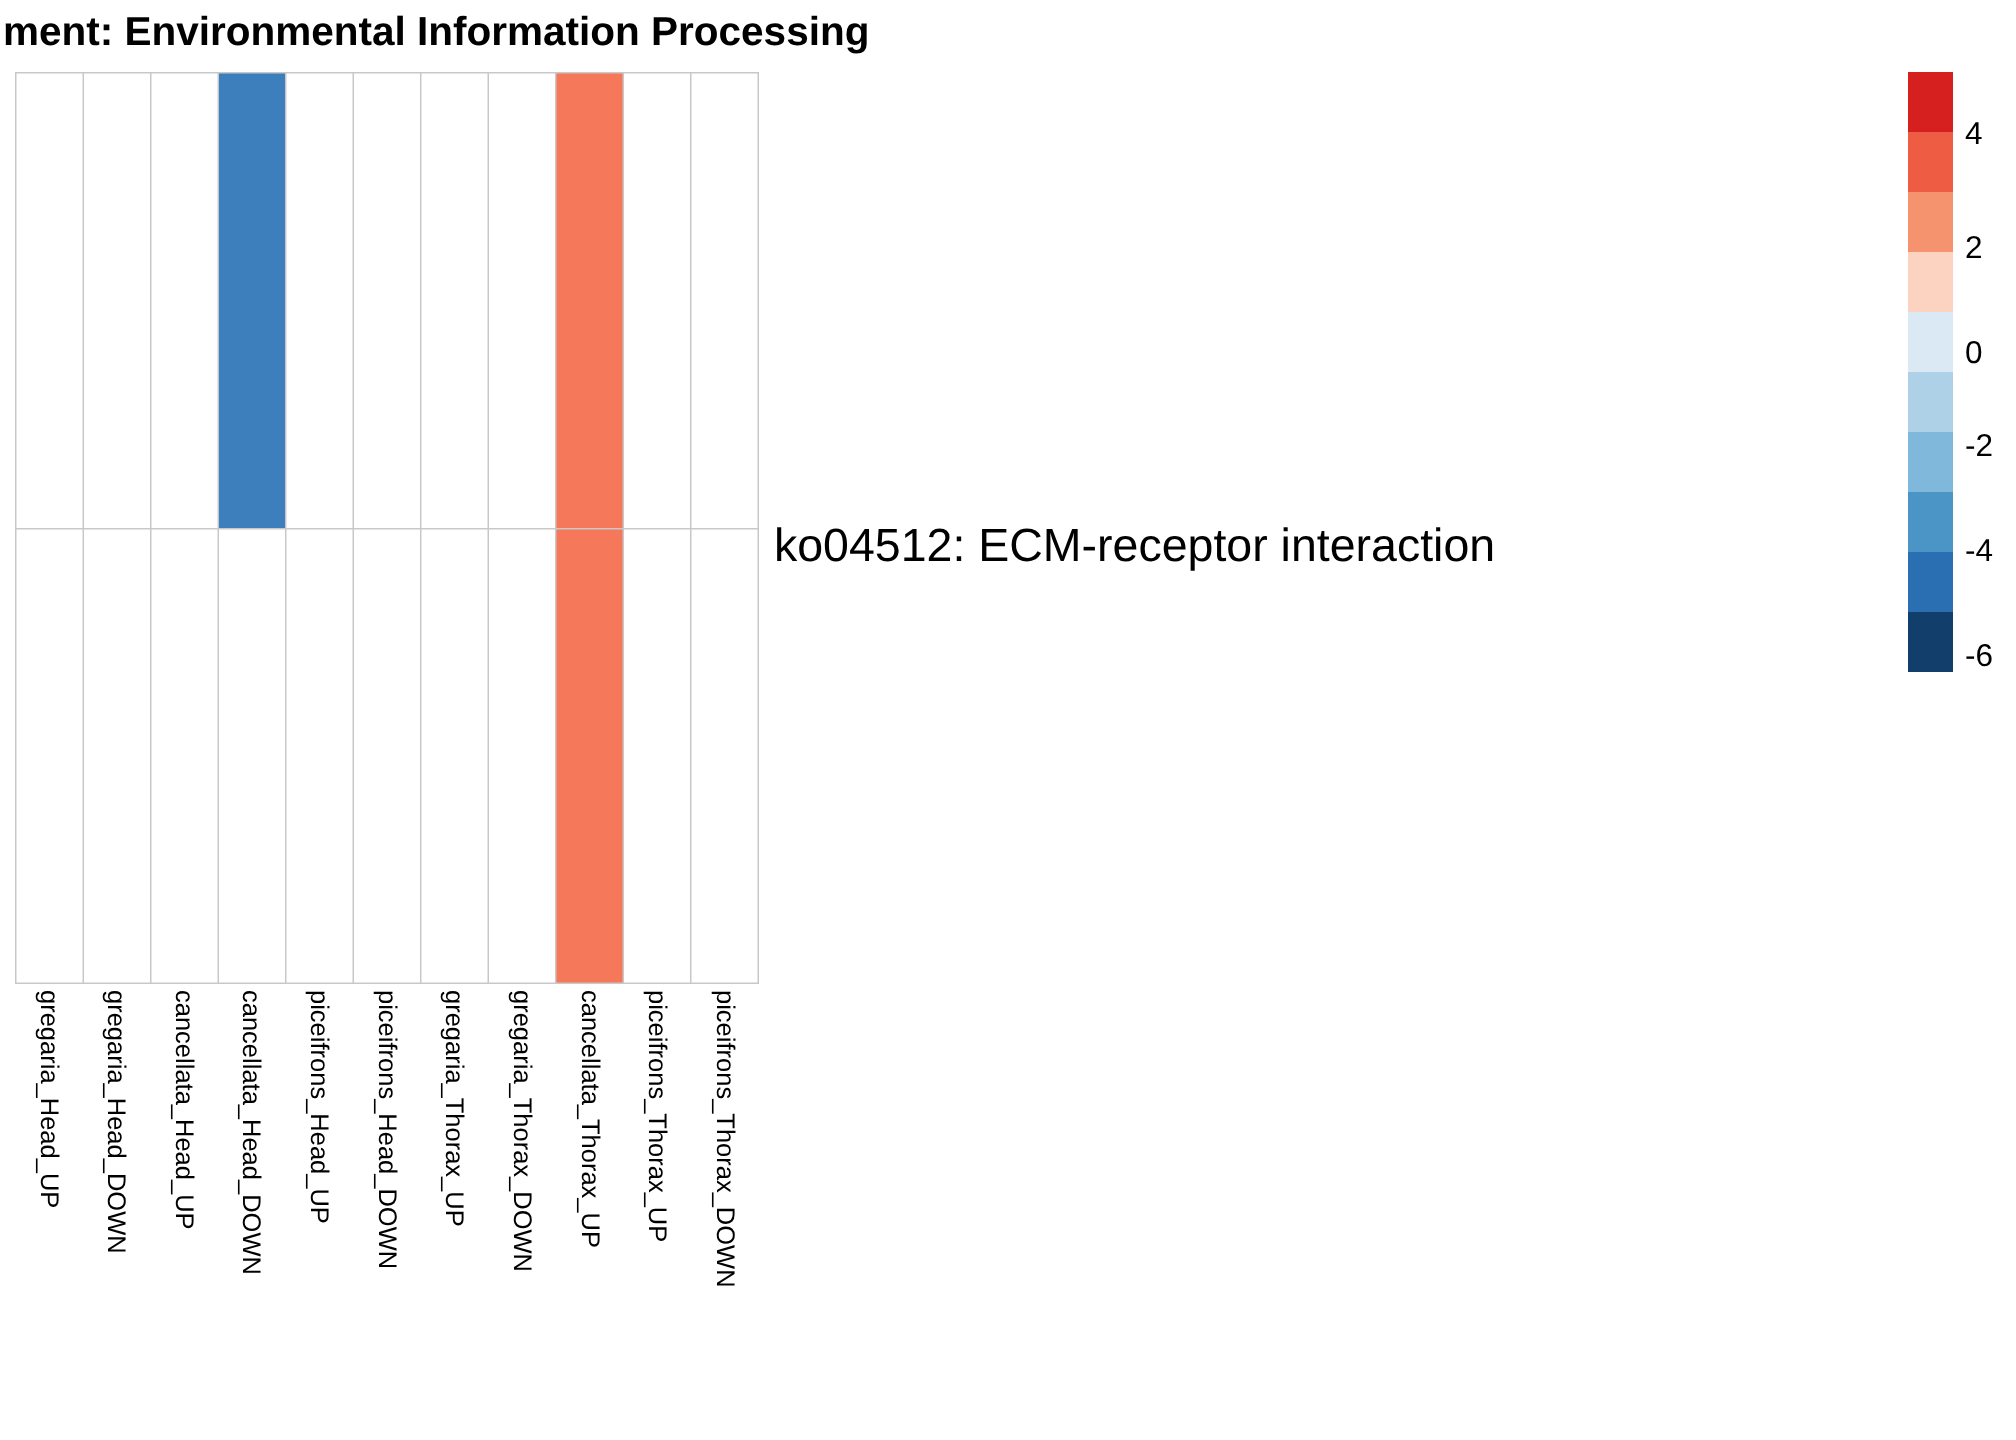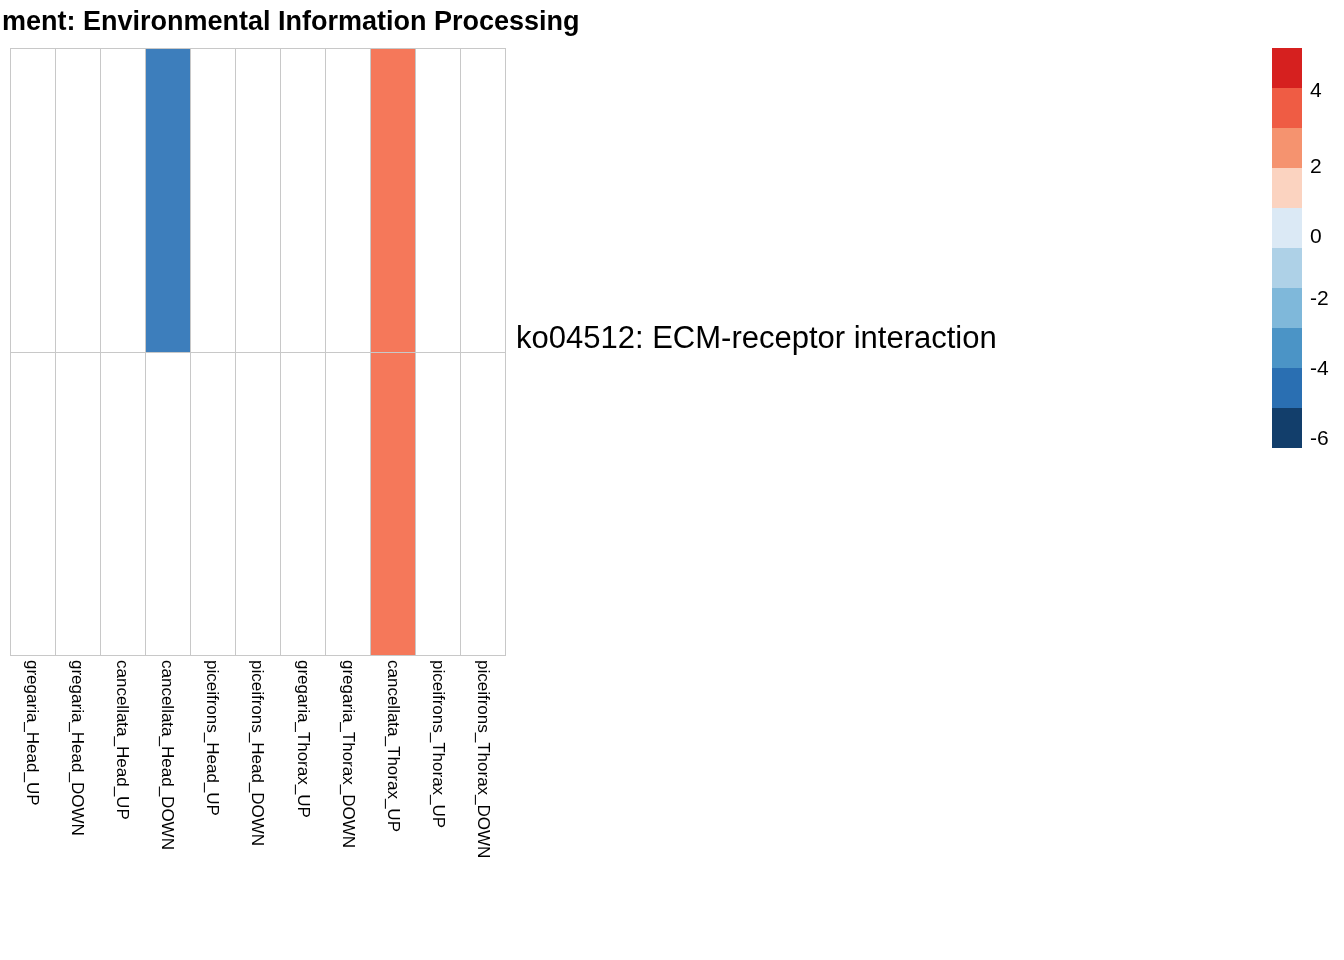--- a/index.html
+++ b/index.html
@@ -31,21 +31,21 @@
     grid-template-rows: 1fr 1fr;
     background: #c8c8c8; 
     gap: 1px;
     padding: 1px;
     box-sizing: border-box;
   }
   .cell { width: 100%; height: 100%; }
   .row-labels {
     position: absolute;
     left: 516px;
-    top: 34px;
+    top: 60px;
     height: 608px;
     display: flex;
     flex-direction: row;
   }
   .row-label {
     flex: 1;
     display: flex;
     align-items: center;
     font-size: 31px;
     white-space: nowrap;

